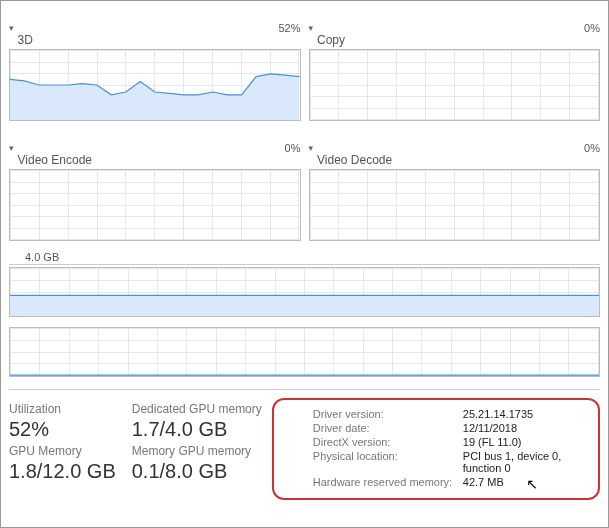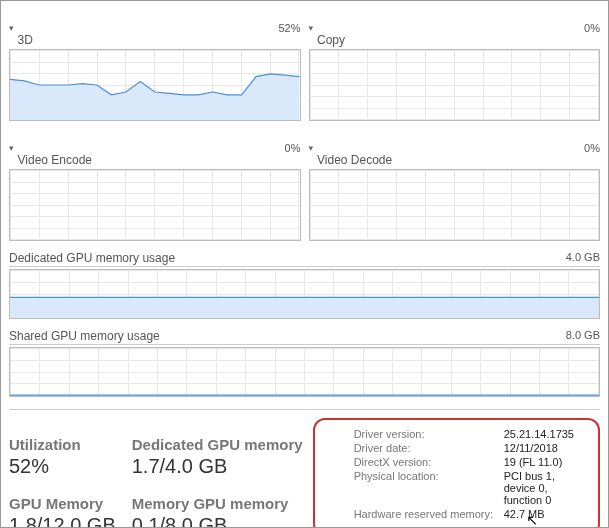--- a/index.html
+++ b/index.html
@@ -17,21 +17,21 @@
 .full-head { display: flex; border-bottom: 1px solid #ccc; padding-bottom: 1px; margin-bottom: 2px; }
 .full-title { flex: 1; color: #555; }
 .full-val { color: #555; font-size: 11px; margin-left: 16px; }
 .grid { position: absolute; inset: 0; display: flex; justify-content: space-between; pointer-events: none; }
 .grid .vl { width: 1px; background: #e7e7e7; height: 100%; }
 .hgrid { position: absolute; inset: 0; display: flex; flex-direction: column; justify-content: space-between; pointer-events: none; }
 .hgrid .hl { height: 1px; background: #e7e7e7; width: 100%; }
 hr.divider { border: none; border-top: 1px solid #ccc; margin: 12px 0 8px; }
 .bottom { display: flex; gap: 10px; }
 .metrics { display: flex; gap: 16px; flex: 0 0 auto; }
-.mcol .label { color: #777; font-size: 15px; margin-top: 18px; font-weight: bold; }
+.mcol .label { color: #777; font-size: 12px; margin-top: 4px; }
 .mcol .big { font-size: 20px; color: #333; line-height: 1.1; margin-top: 2px; }
 .info-box { flex: 1; border: 2px solid #c33; border-radius: 12px; padding: 8px 12px; }
 .info-row { display: flex; margin-bottom: 2px; font-size: 11px; padding-left: 27px; }
 .info-label { flex: 0 0 150px; color: #777; }
 .info-val { color: #222; }
 svg.spark { position: absolute; inset: 0; width: 100%; height: 100%; }
 .cursor { position: absolute; right: 60px; bottom: 6px; font-size: 14px; color: #000; pointer-events: none; }
 </style>
 </head>
 <body>
@@ -165,21 +165,20 @@
           <div class="hl"></div>
           <div class="hl"></div>
           <div class="hl"></div>
         </div>
     </div>
   </div>
 </div>
 
 <div class="fullrow">
   <div class="full-head">
-    <span class="full-title">Dedicated GPU memory usage</span>
     <span class="full-val">4.0 GB</span>
   </div>
   <div class="chart chart-short">
     <div class="grid">
         <div class="vl"></div>
         <div class="vl"></div>
         <div class="vl"></div>
         <div class="vl"></div>
         <div class="vl"></div>
         <div class="vl"></div>
@@ -207,24 +206,20 @@
         <div class="hl"></div>
       </div>
     <svg class="spark" viewBox="0 0 100 100" preserveAspectRatio="none">
       <rect x="0" y="57" width="100" height="43" fill="#d9e9fb"></rect>
       <line x1="0" y1="57" x2="100" y2="57" stroke="#4a90d9" stroke-width="1.2" vector-effect="non-scaling-stroke"></line>
     </svg>
   </div>
 </div>
 
 <div class="fullrow">
-  <div class="full-head">
-    <span class="full-title">Shared GPU memory usage</span>
-    <span class="full-val">8.0 GB</span>
-  </div>
   <div class="chart chart-short">
     <div class="grid">
         <div class="vl"></div>
         <div class="vl"></div>
         <div class="vl"></div>
         <div class="vl"></div>
         <div class="vl"></div>
         <div class="vl"></div>
         <div class="vl"></div>
         <div class="vl"></div>

